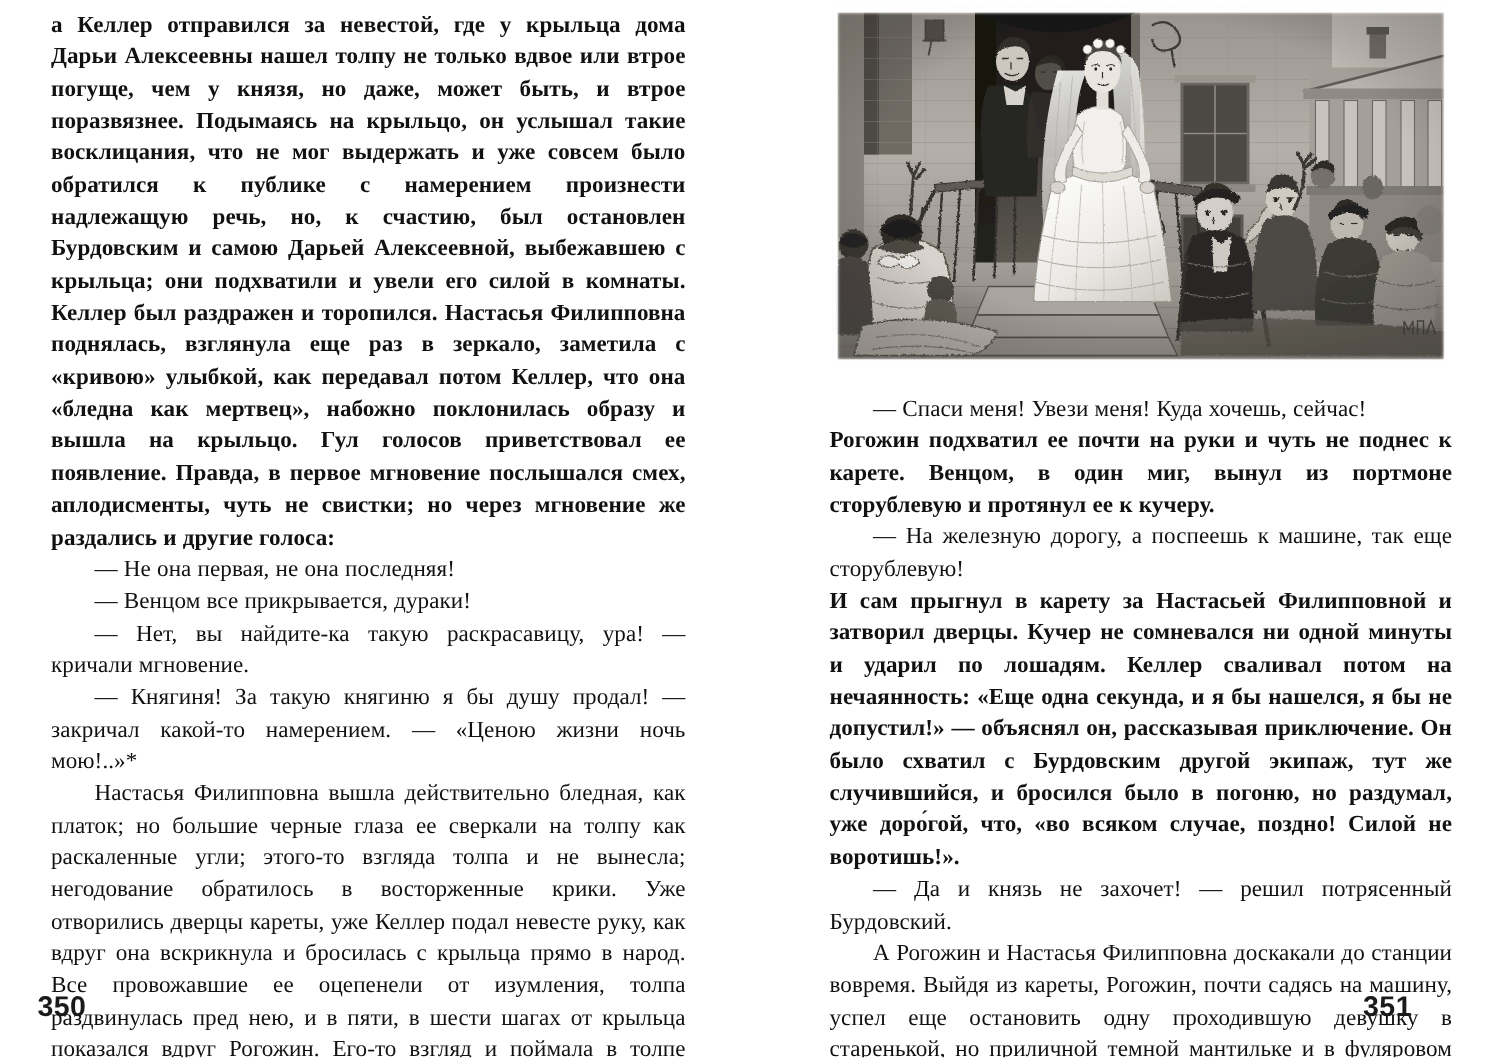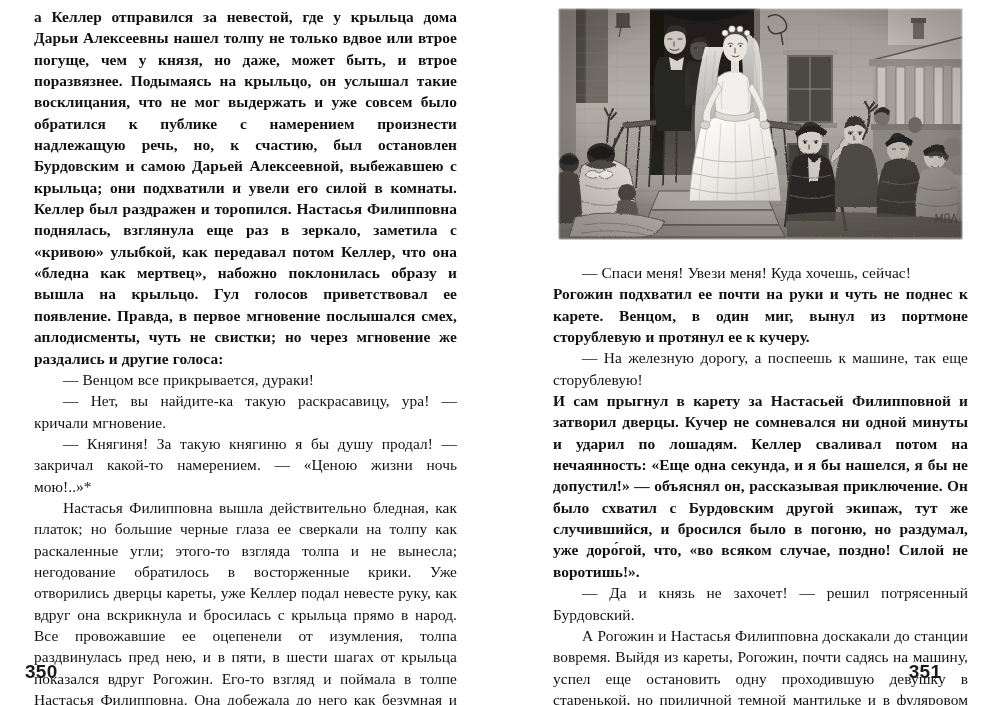--- a/index.html
+++ b/index.html
@@ -72,20 +72,21 @@
   #folio-left  { left: 25px;  text-align: left;  width: 80px; }
   #folio-right { left: 885px; text-align: center; width: 80px; }
 </style>
 </head>
 <body>
 
 <div id="page">
 
   <div class="column body-text" id="left-column">
     <p class="noindent">а Келлер отправился за невестой, где у крыльца дома Дарьи Алексеевны нашел толпу не только вдвое или втрое погуще, чем у князя, но даже, может быть, и втрое поразвязнее. Подымаясь на крыльцо, он услышал такие восклицания, что не мог выдержать и уже совсем было обратился к публике с намерением произнести надлежащую речь, но, к счастию, был остановлен Бурдовским и самою Дарьей Алексеевной, выбежавшею с крыльца; они подхватили и увели его силой в комнаты. Келлер был раздражен и торопился. Настасья Филипповна поднялась, взглянула еще раз в зеркало, заметила с «кривою» улыбкой, как передавал потом Келлер, что она «бледна как мертвец», набожно поклонилась образу и вышла на крыльцо. Гул голосов приветствовал ее появление. Правда, в первое мгновение послышался смех, аплодисменты, чуть не свистки; но через мгновение же раздались и другие голоса:</p>
+    <p class="dialogue">— Не она первая, не она последняя!</p>
     <p class="dialogue">— Венцом все прикрывается, дураки!</p>
     <p class="dialogue">— Нет, вы найдите-ка такую раскрасавицу, ура! — кричали мгновение.</p>
     <p class="dialogue">— Княгиня! За такую княгиню я бы душу продал! — закричал какой-то намерением. — «Ценою жизни ночь мою!..»*</p>
     <p>Настасья Филипповна вышла действительно бледная, как платок; но большие черные глаза ее сверкали на толпу как раскаленные угли; этого-то взгляда толпа и не вынесла; негодование обратилось в восторженные крики. Уже отворились дверцы кареты, уже Келлер подал невесте руку, как вдруг она вскрикнула и бросилась с крыльца прямо в народ. Все провожавшие ее оцепенели от изумления, толпа раздвинулась пред нею, и в пяти, в шести шагах от крыльца показался вдруг Рогожин. Его-то взгляд и поймала в толпе Настасья Филипповна. Она добежала до него как безумная и схватила его за обе руки.</p>
   </div>
 
   <div class="folio" id="folio-left">350</div>
 
   <figure id="illustration-figure" style="margin:0;">
     <svg id="illustration-canvas" viewBox="0 0 411 238" preserveAspectRatio="none">

